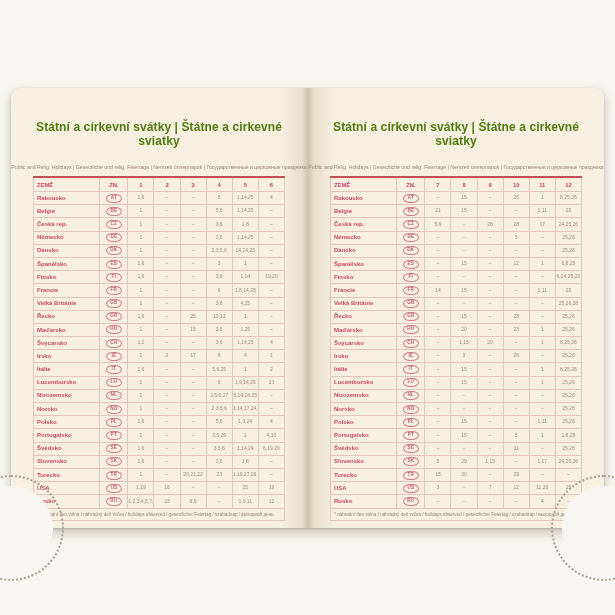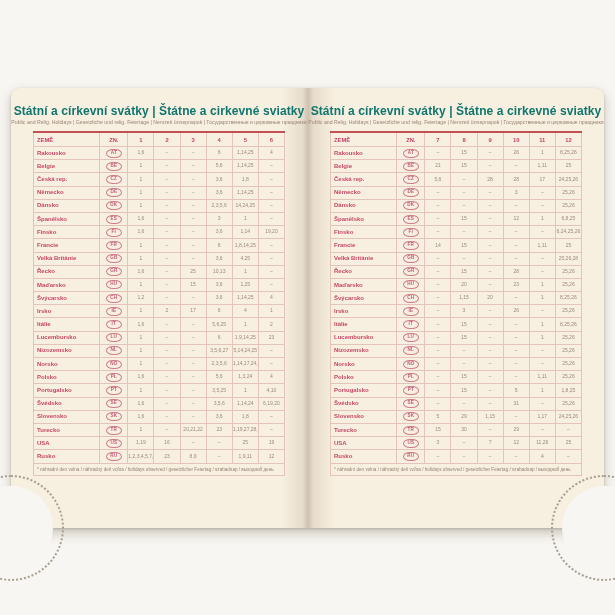--- a/index.html
+++ b/index.html
@@ -18,22 +18,22 @@
     position:absolute;left:50%;top:0;width:52px;height:100%;transform:translateX(-50%);
     background:linear-gradient(90deg, rgba(120,92,60,0) 0%, rgba(120,92,60,.13) 40%,
       rgba(88,62,38,.26) 50%, rgba(120,92,60,.13) 60%, rgba(120,92,60,0) 100%);
     pointer-events:none;
   }
   .page{position:absolute;top:0;height:100%;width:296px;}
   .page.left{left:0;}
   .page.right{right:0;}
   .page-inner{padding-top:16px;}
   .title{
-    margin:0;text-align:center;
-    font-size:12px;line-height:14px;font-weight:bold;color:#0f766e;letter-spacing:.1px;
+    margin:16px;text-align:center;
+    font-size:12px;line-height:14px;font-weight:bold;color:#4d7c0f;letter-spacing:.1px;
   }
   .subtitle{
     text-align:center;font-size:5.2px;line-height:7px;color:#9b8574;margin-top:1px;
     white-space:nowrap;
   }
   table.holidays{
     table-layout:fixed;border-collapse:collapse;margin:5px auto 0;width:252px;
     border:1px solid #d8a8a2;border-top:2px solid #c24f56;
     background:#f7efe0;
   }

